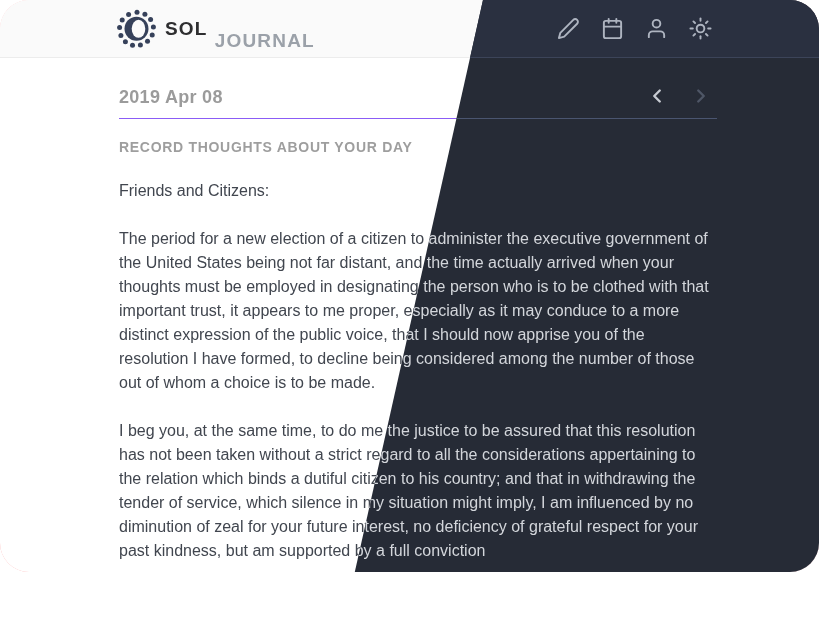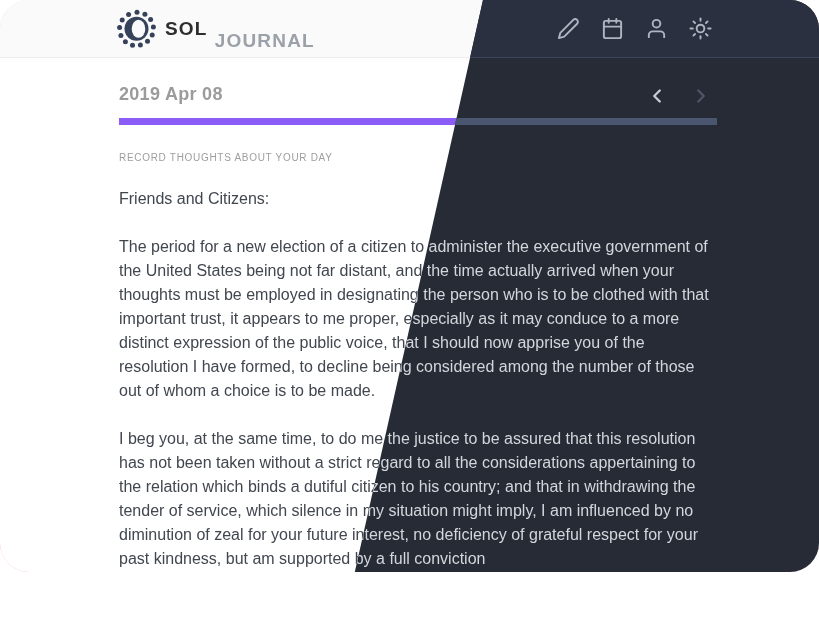--- a/index.html
+++ b/index.html
@@ -78,45 +78,45 @@
     display: flex;
     align-items: center;
     justify-content: center;
   }
   .icon-btn svg { display: block; }
 
   
   .content { width: 598px; margin-left: 119px; }
   .date-row {
     display: flex;
-    align-items: flex-start;
+    align-items: flex-end;
     justify-content: space-between;
     padding: 26px 0 10px 0;
-    border-bottom: 7px solid #8b5cf6;
+    border-bottom: 1px solid #8b5cf6;
   }
   .entry-date {
     margin: 0;
     font-size: 18px;
     font-weight: 700;
     letter-spacing: 0.3px;
     color: #9b9b9b;
   }
   .chev-group { display: flex; align-items: center; gap: 20px; padding-right: 4px; }
   .chev {
     background: none; border: none; padding: 0;
     width: 24px; height: 24px; cursor: pointer;
     display: flex; align-items: center; justify-content: center;
   }
   .chev-prev { color: #8b9098; }
   .chev-next { color: #d2d5da; cursor: default; }
 
   .prompt-label {
-    margin-top: 27px;
-    font-size: 10px;
-    font-weight: 400;
+    margin-top: 20px;
+    font-size: 14px;
+    font-weight: 700;
     letter-spacing: 0.7px;
     color: #9e9e9e;
   }
   .editor {
     margin-top: 24px;
     font-size: 16px;
     line-height: 24px;
     color: #41464f;
     cursor: text;
   }

